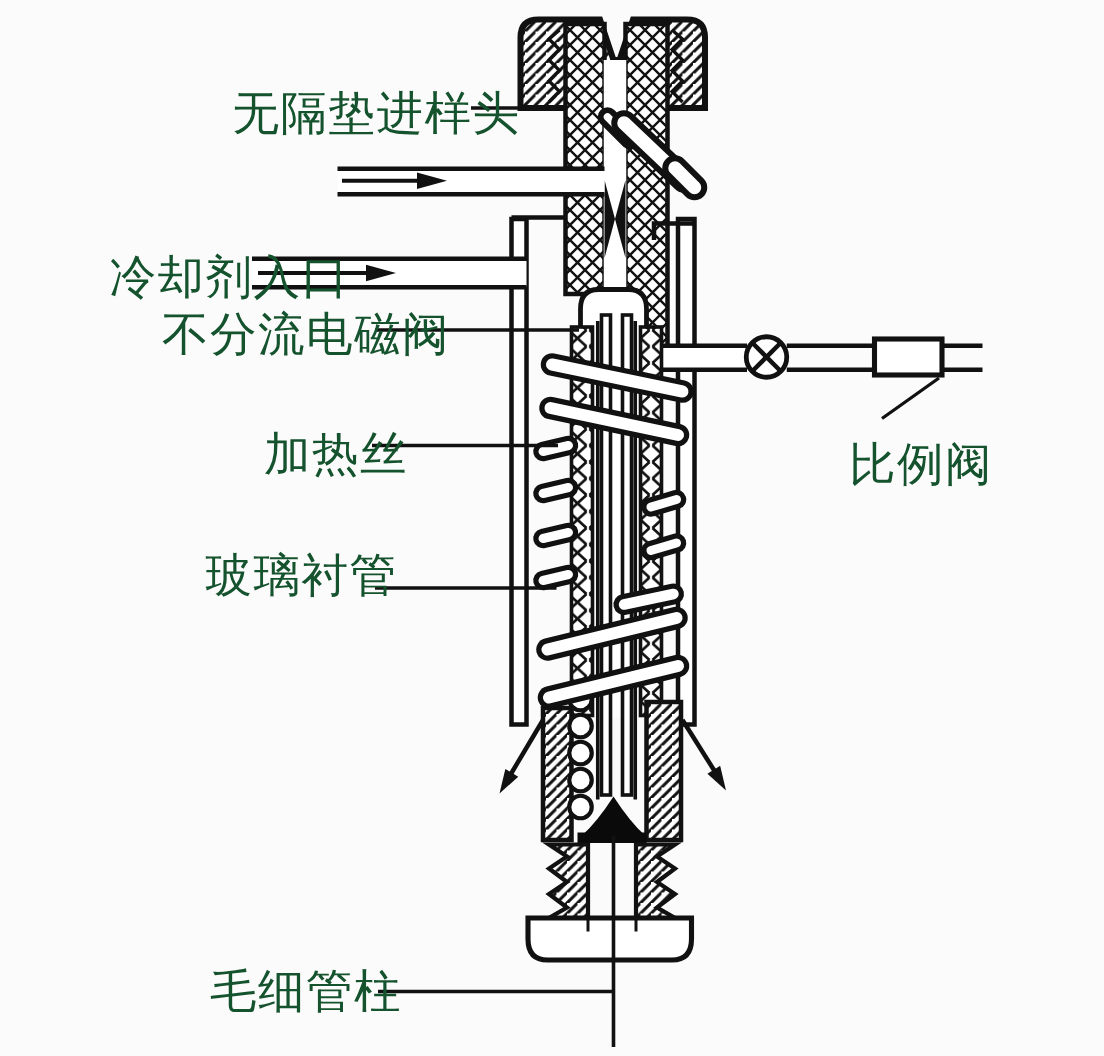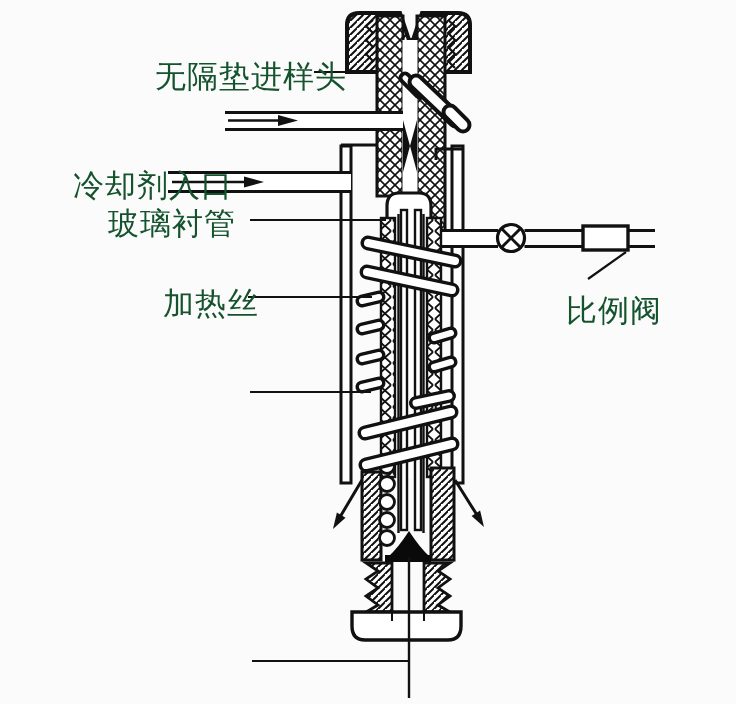--- a/index.html
+++ b/index.html
@@ -180,17 +180,19 @@
     <line x1="250" y1="220" x2="386" y2="220"></line>
     <line x1="248" y1="297" x2="372" y2="297"></line>
     <line x1="250" y1="392" x2="371" y2="392"></line>
     <line x1="626" y1="252" x2="588" y2="279"></line>
     <line x1="252" y1="661" x2="408" y2="661"></line>
   </g>
 </svg>
 
 <div class="lbl" style="left:155px;top:59px;">无隔垫进样头</div>
 <div class="lbl" style="left:33px;top:168px;margin-left:40px;">冷却剂入口</div>
-<div class="lbl" style="left:108px;top:206px;">玻璃衬管</div>
-<div class="lbl" style="left:163px;top:286px;">加热丝</div>
+<div class="lbl" style="left:108px;top:206px;">不分流电磁阀</div>
+<div class="lbl" style="left:176px;top:286px;">加热丝</div>
+<div class="lbl" style="left:137px;top:367px;">玻璃衬管</div>
 <div class="lbl" style="left:566px;top:293px;">比例阀</div>
+<div class="lbl" style="left:140px;top:644px;">毛细管柱</div>
 
 </div>
 
 </body></html>

